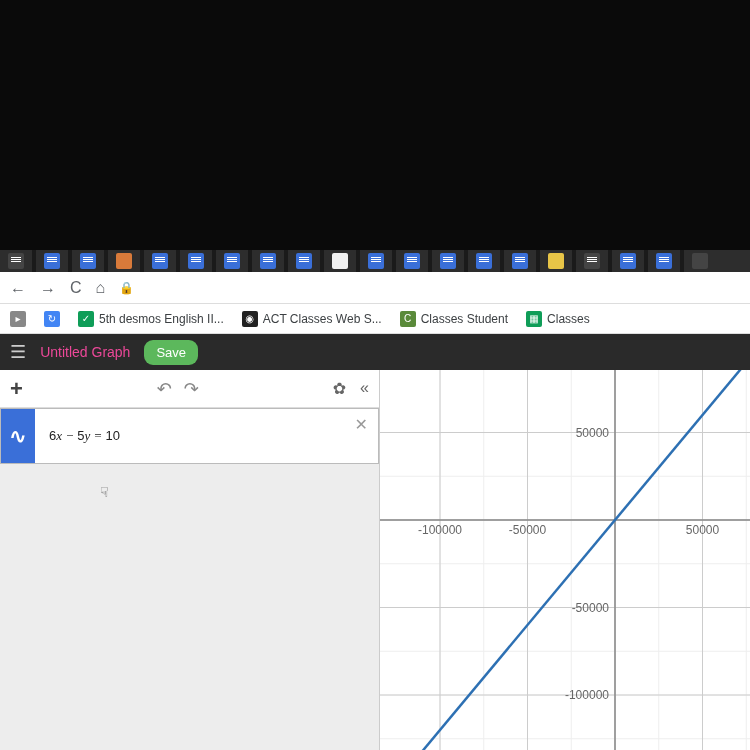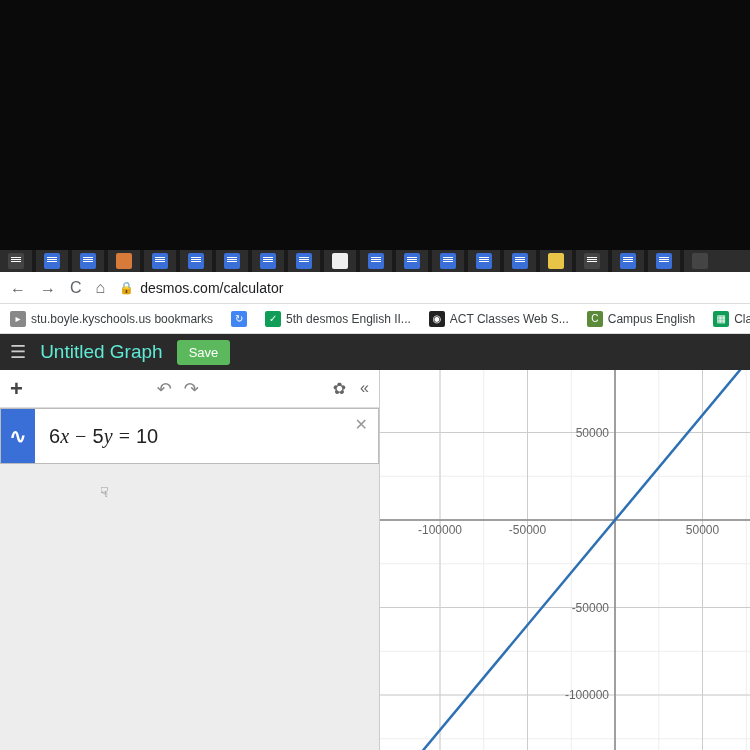--- a/index.html
+++ b/index.html
@@ -22,34 +22,34 @@
 .nav-btn { color: #5f6368; font-size: 16px; cursor: pointer; }
 .addr-text { color: #202124; font-size: 14px; display:flex; align-items:center; gap:6px;}
 .lock { color: #5f6368; font-size: 12px; }
 
 .bookmarks { height: 30px; background: #fff; display: flex; align-items: center; gap: 18px; padding: 0 10px; border-bottom: 1px solid #ddd; font-size: 12px; color: #3c4043; overflow:hidden; white-space:nowrap;}
 .bm-item { display: flex; align-items: center; gap: 5px; }
 .bm-icon { width: 16px; height: 16px; border-radius: 2px; flex-shrink:0; display:flex; align-items:center; justify-content:center; font-size:10px; color:#fff;}
 
 .app-header { height: 36px; background: #2a2a2a; display: flex; align-items: center; gap: 14px; padding: 0 10px; }
 .hamburger { color: #ccc; font-size: 18px; }
-.app-title { color: #5eead4; font-size: 19px; }
-.save-btn { background: #5cb85c; color: #fff; border: none; padding: 5px 12px; border-radius: 3px; font-size: 13px; cursor: pointer; }
+.app-title { color: #ec4899; font-size: 14px; }
+.save-btn { background: #5cb85c; color: #fff; border: none; padding: 5px 12px; border-radius: 9px; font-size: 13px; cursor: pointer; }
 
 .workspace { display: flex; height: calc(100% - 120px); }
 .expr-panel { width: 380px; background: #f7f7f7; border-right: 1px solid #ccc; display: flex; flex-direction: column; }
 .expr-toolbar { height: 38px; background: #fff; border-bottom: 1px solid #ddd; display: flex; align-items: center; padding: 0 10px; }
 .tool-left { font-size: 22px; color: #444; font-weight: bold; }
 .tool-center { flex: 1; display: flex; justify-content: center; gap: 12px; color: #888; font-size: 18px;}
 .tool-right { display: flex; gap: 14px; color: #666; font-size: 16px; }
 
 .expr-row { height: 56px; background: #fff; border: 1px solid #bbb; display: flex; align-items: center; position: relative; margin:0 0 0 0;}
 .expr-badge { width: 34px; height: 100%; background: #3a6fd8; display: flex; align-items: center; justify-content: center; }
 .wave { color: #fff; font-size: 20px; font-weight: bold; }
-.expr-text { flex: 1; padding: 0 14px; font-family: 'Times New Roman', serif; font-size: 20px; font-style: italic; color: #222; }
+.expr-text { flex: 1; padding: 0 14px; font-family: 'Times New Roman', serif; font-size: 13px; font-style: italic; color: #222; }
 .expr-text .num { font-style: normal; }
 .expr-close { position: absolute; right: 10px; top: 6px; color: #999; font-size: 16px; cursor: pointer; }
 .expr-empty { flex:1; background:#ededed; position:relative;}
 .cursor-hand { position:absolute; top:20px; left:100px; font-size:14px; color:#555;}
 
 .graph-panel { flex: 1; background: #fff; position: relative; overflow: hidden; }
 svg.plot { position:absolute; inset:0; width:100%; height:100%; }
 </style>
 </head>
 <body>
@@ -195,43 +195,41 @@
       <div class="tab-icon dark"></div>
     </div>
 
     <div class="addr-bar">
       <span class="nav-btn">←</span>
       <span class="nav-btn">→</span>
       <span class="nav-btn">C</span>
       <span class="nav-btn">⌂</span>
       <div class="addr-text">
         <span class="lock">🔒</span>
-        <span>desmos.com/calculator</span>
       </div>
     </div>
 
     <div class="bookmarks">
       <div class="bm-item">
         <div class="bm-icon" style="background:#888">▸</div>
-        <span>stu.boyle.kyschools.us bookmarks</span>
       </div>
       <div class="bm-item">
         <div class="bm-icon" style="background:#4285f4">↻</div>
       </div>
       <div class="bm-item">
         <div class="bm-icon" style="background:#0f9d58">✓</div>
         <span>5th desmos English II...</span>
       </div>
       <div class="bm-item">
         <div class="bm-icon" style="background:#222">◉</div>
         <span>ACT Classes Web S...</span>
       </div>
       <div class="bm-item">
         <div class="bm-icon" style="background:#5a8a3a">C</div>
-        <span>Campus English</span>
+        <span>Classes Student</span>
       </div>
       <div class="bm-item">
         <div class="bm-icon" style="background:#0f9d58">▦</div>
         <span>Classes</span>
       </div>
 
     </div>
 
     <div class="app-header">
       <span class="hamburger">☰</span>

